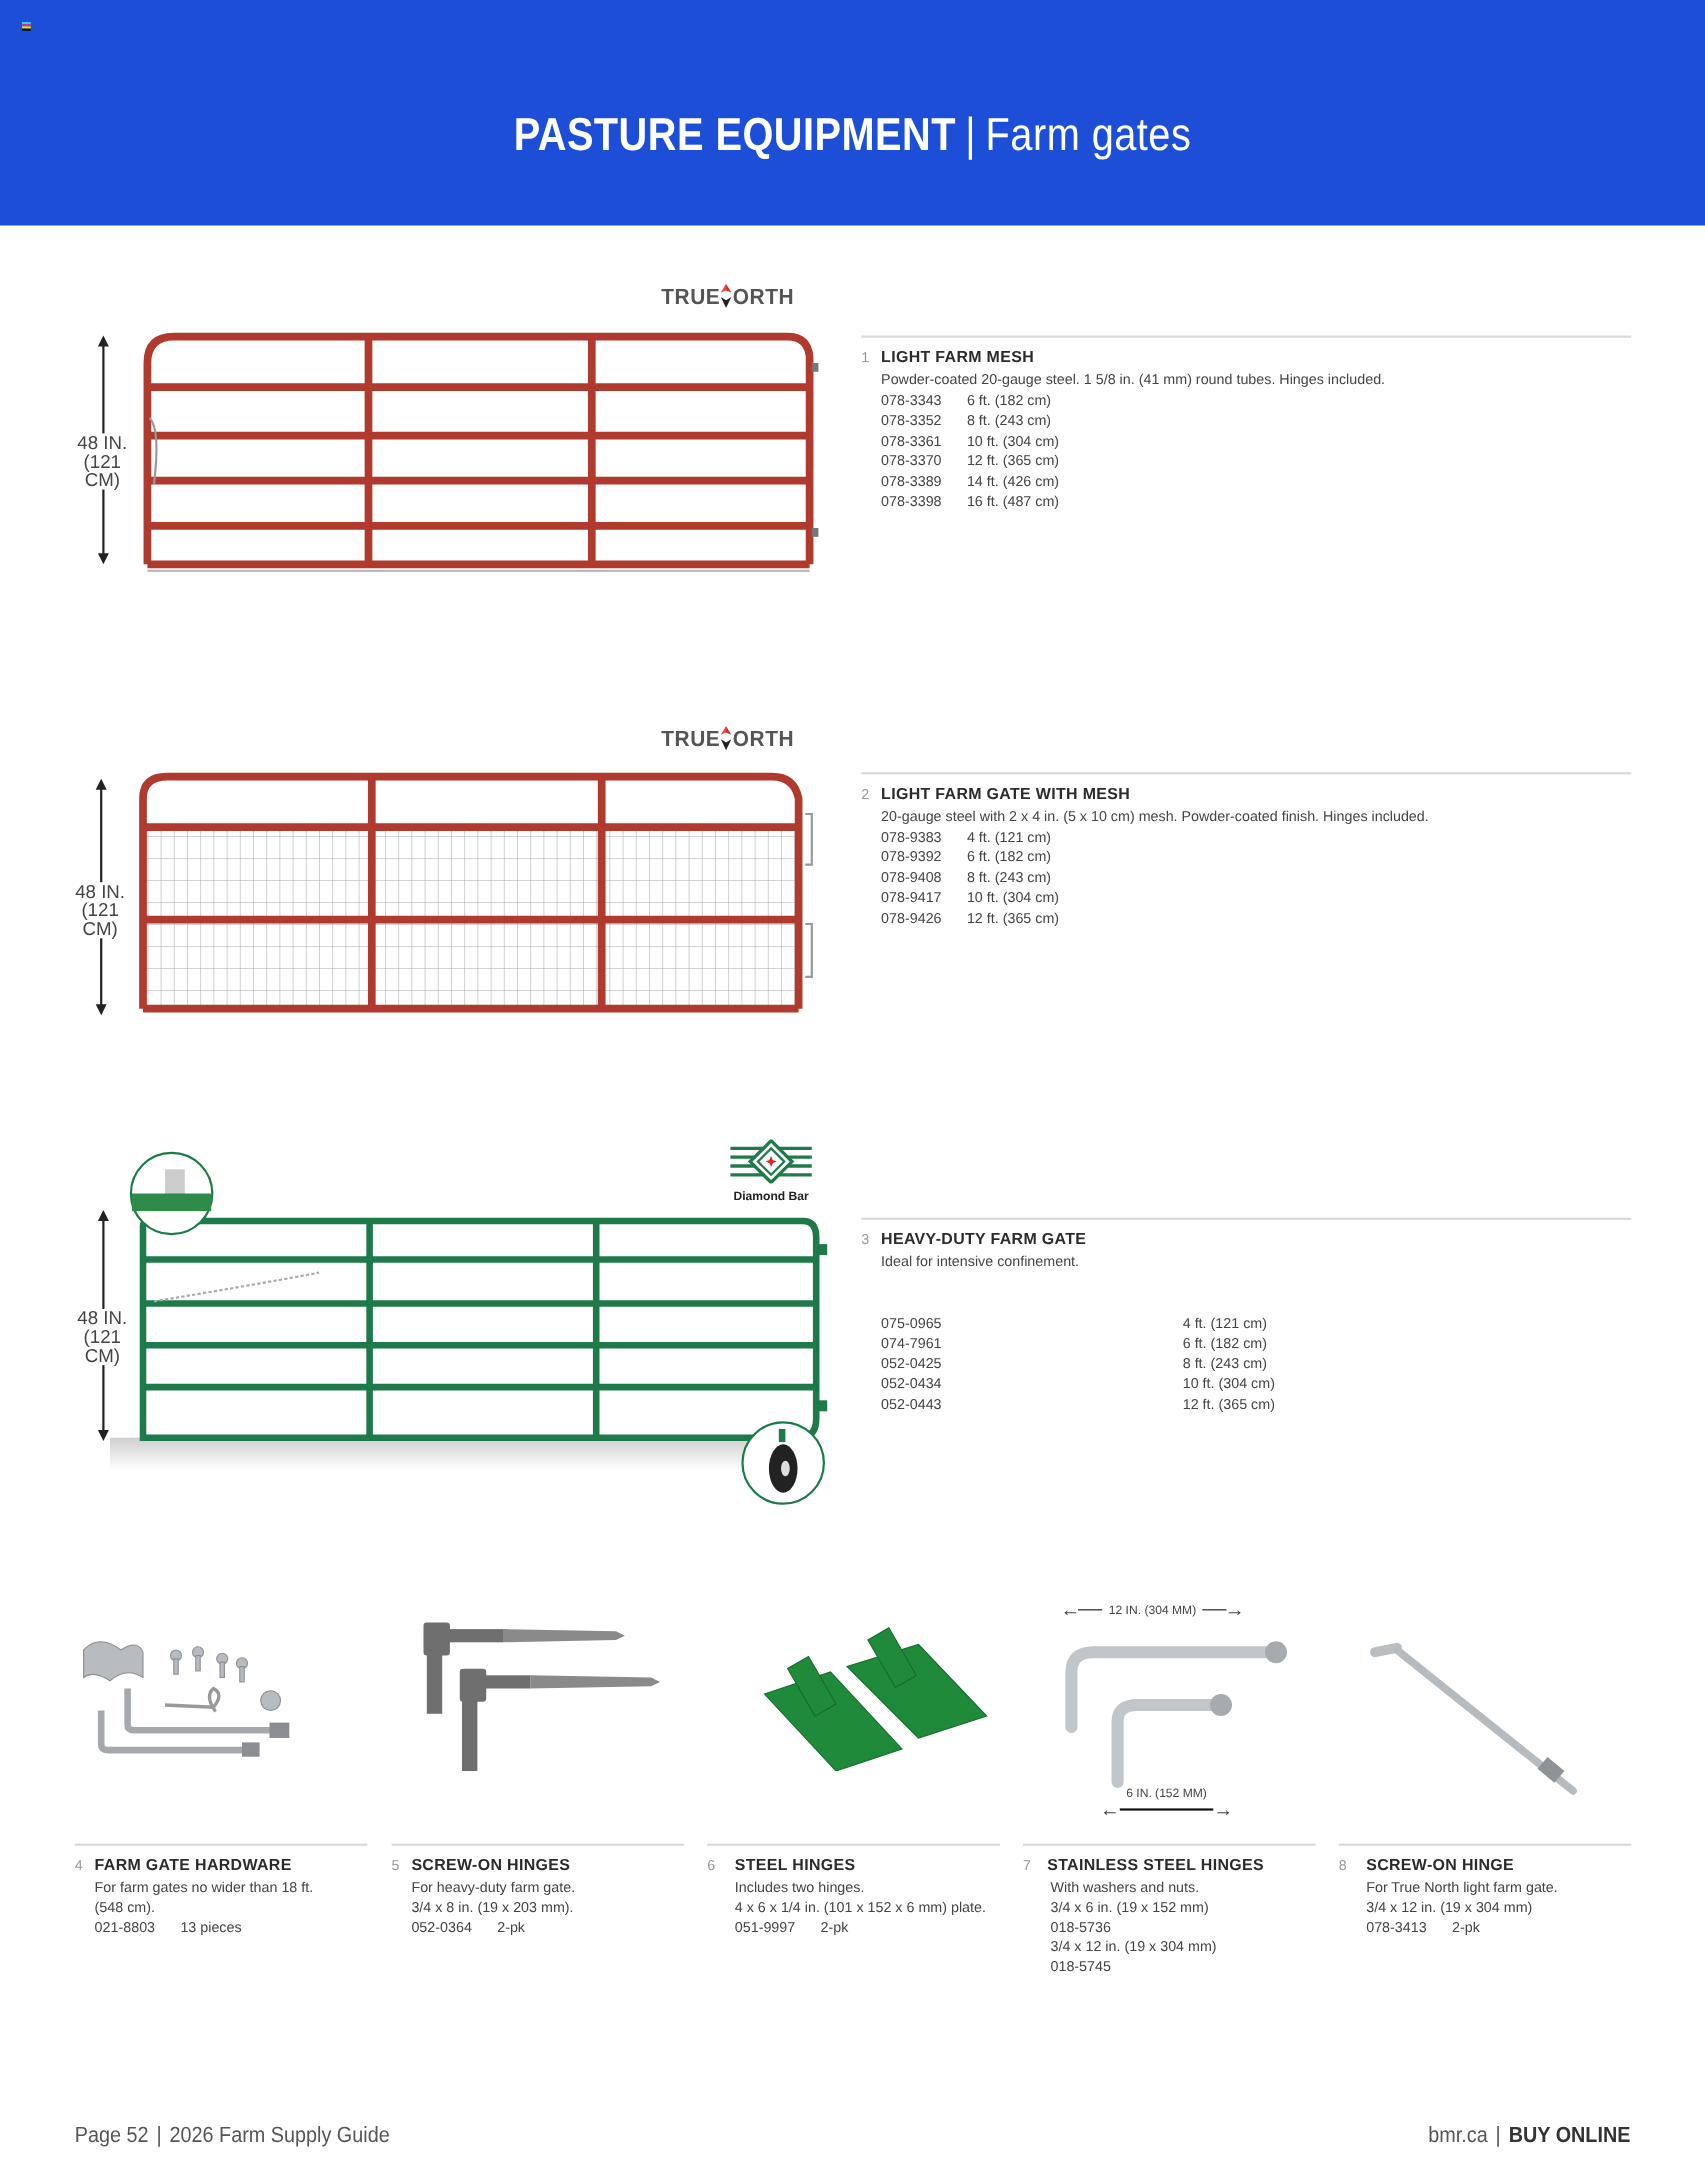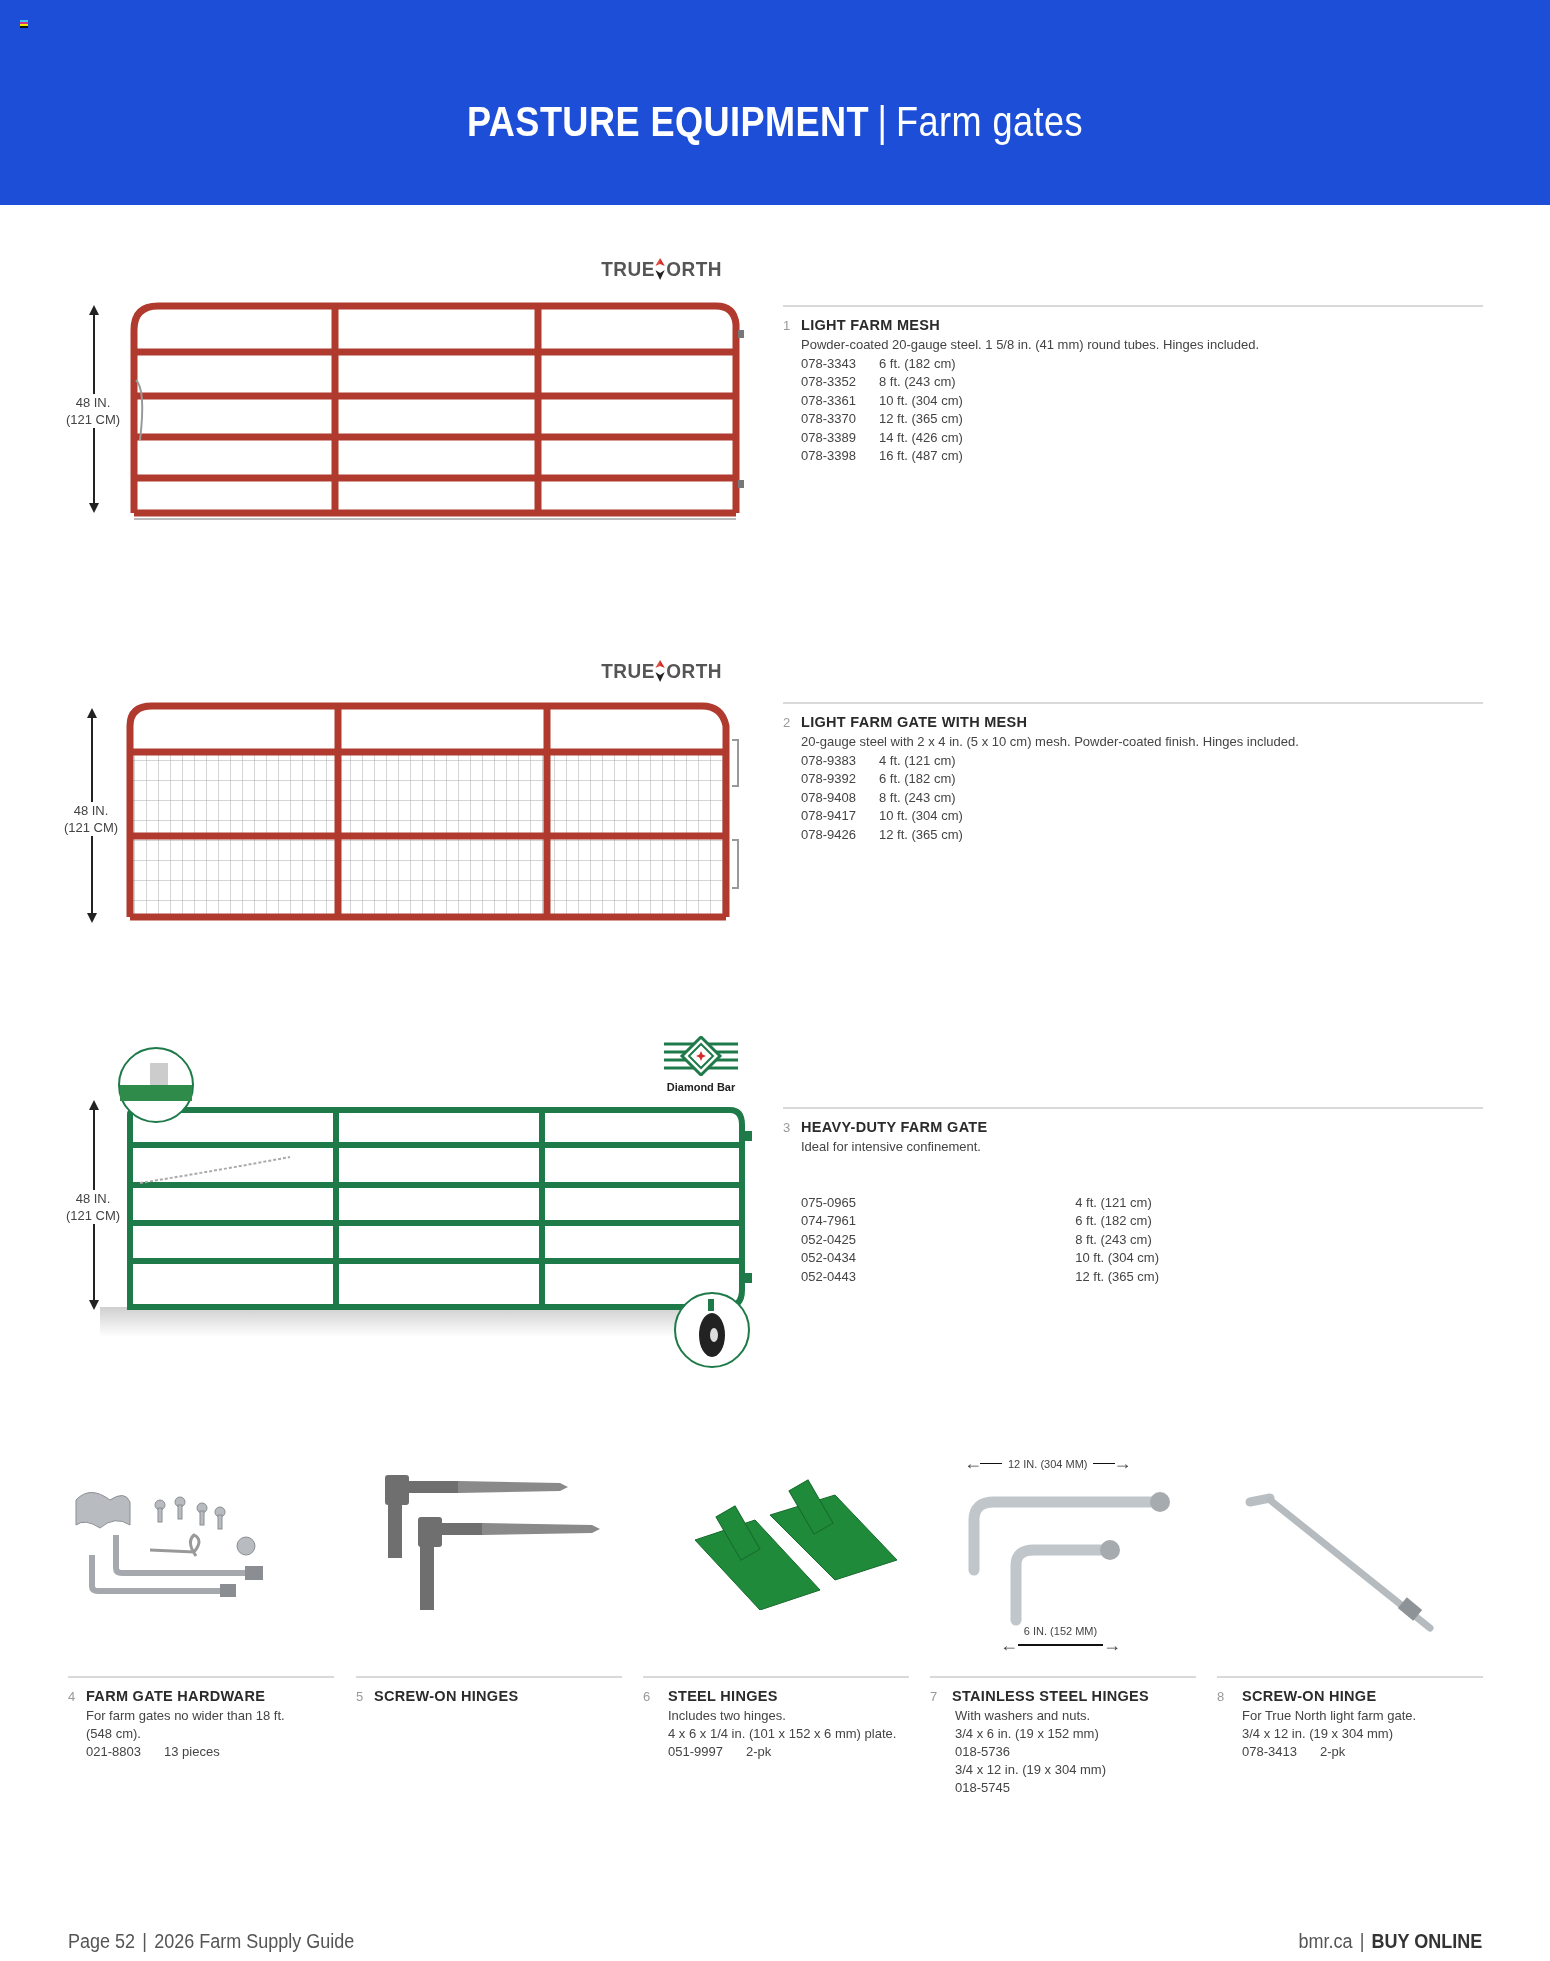--- a/index.html
+++ b/index.html
@@ -12,21 +12,21 @@
                   font-size:42px; letter-spacing:0.5px; transform:scaleX(0.86); transform-origin:center; }
   .header-title b { font-weight:bold; }
   .header-title .sep { font-weight:normal; margin:0 10px; }
   .header-title .sub { font-weight:normal; }
 
   .logo { position:absolute; }
   .truenorth { font-weight:bold; color:#555; font-size:20px; letter-spacing:0.5px; transform:scaleX(0.95); }
   .truenorth .mark { display:inline-block; width:10px; height:22px; vertical-align:-4px; margin:0 1px; }
 
   .gate-img { position:absolute; }
-  .dim { position:absolute; width:60px; text-align:center; font-size:13px; color:#444; line-height:17px; }
+  .dim { position:absolute; width:60px; text-align:center; font-size:17px; color:#444; line-height:17px; }
   .dim-line { position:absolute; width:2px; background:#222; }
   .dim-arrow-up { position:absolute; width:0; height:0; border-left:5px solid transparent; border-right:5px solid transparent; border-bottom:10px solid #222; }
   .dim-arrow-down { position:absolute; width:0; height:0; border-left:5px solid transparent; border-right:5px solid transparent; border-top:10px solid #222; }
 
   .product { position:absolute; font-size:13px; color:#444; }
   .product .rule { height:2px; background:#d9d9d9; margin-bottom:10px; }
   .product .title-row { display:flex; align-items:baseline; }
   .product .num { color:#999; font-size:13px; width:18px; flex:none; }
   .product .title { font-weight:bold; color:#2b2b2b; font-size:14.5px; letter-spacing:0.3px; }
   .product .body { padding-left:18px; line-height:18.5px; margin-top:3px; }
@@ -376,20 +376,25 @@
     <div><span style="display:inline-block;width:78px;">021-8803</span><span>13 pieces</span></div>
   </div>
 </div>
 
 <div class="product small-product" style="left:356px; top:1676px; width:266px;">
   <div class="rule"></div>
   <div class="title-row">
     <span class="num">5</span>
     <span class="title">SCREW-ON HINGES</span>
   </div>
+  <div class="body">
+    <div>For heavy-duty farm gate.</div>
+    <div>3/4 x 8 in. (19 x 203 mm).</div>
+    <div><span style="display:inline-block;width:78px;">052-0364</span><span>2-pk</span></div>
+  </div>
 </div>
 
 <div class="product small-product" style="left:643px; top:1676px; width:266px;">
   <div class="rule"></div>
   <div class="title-row">
     <span class="num" style="width:25px;">6</span>
     <span class="title">STEEL HINGES</span>
   </div>
   <div class="body" style="padding-left:25px;">
     <div>Includes two hinges.</div>

